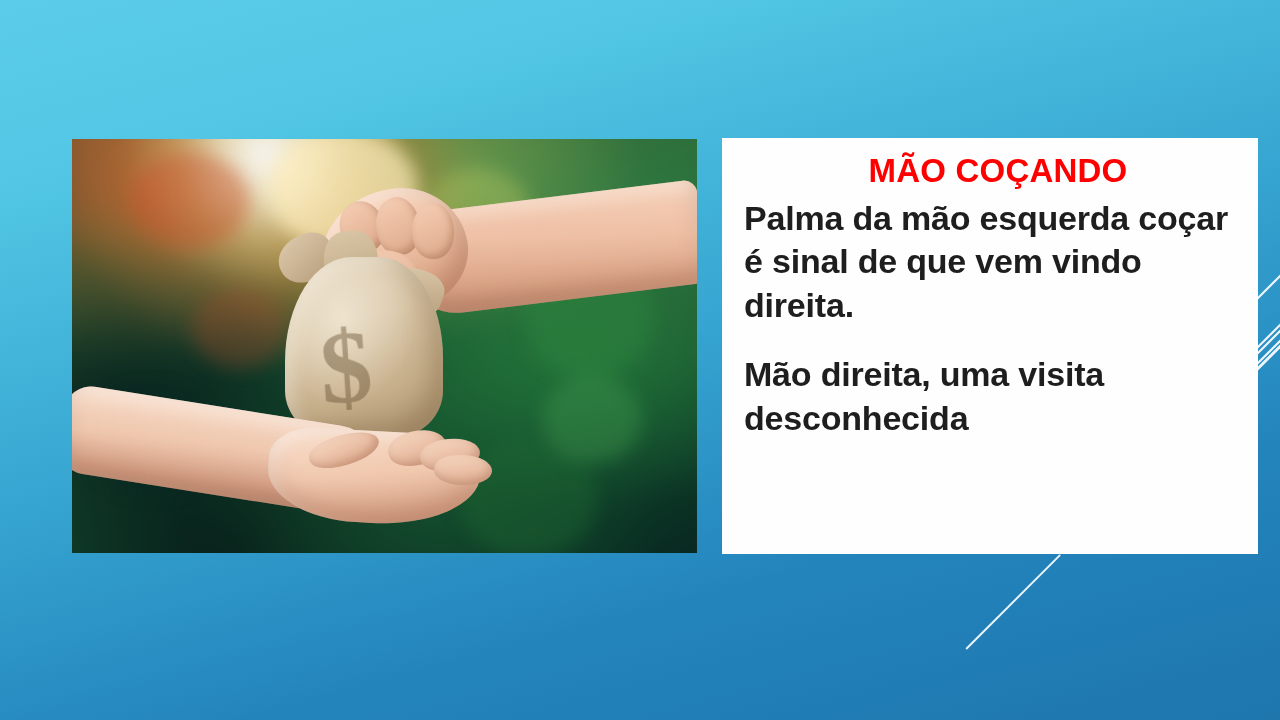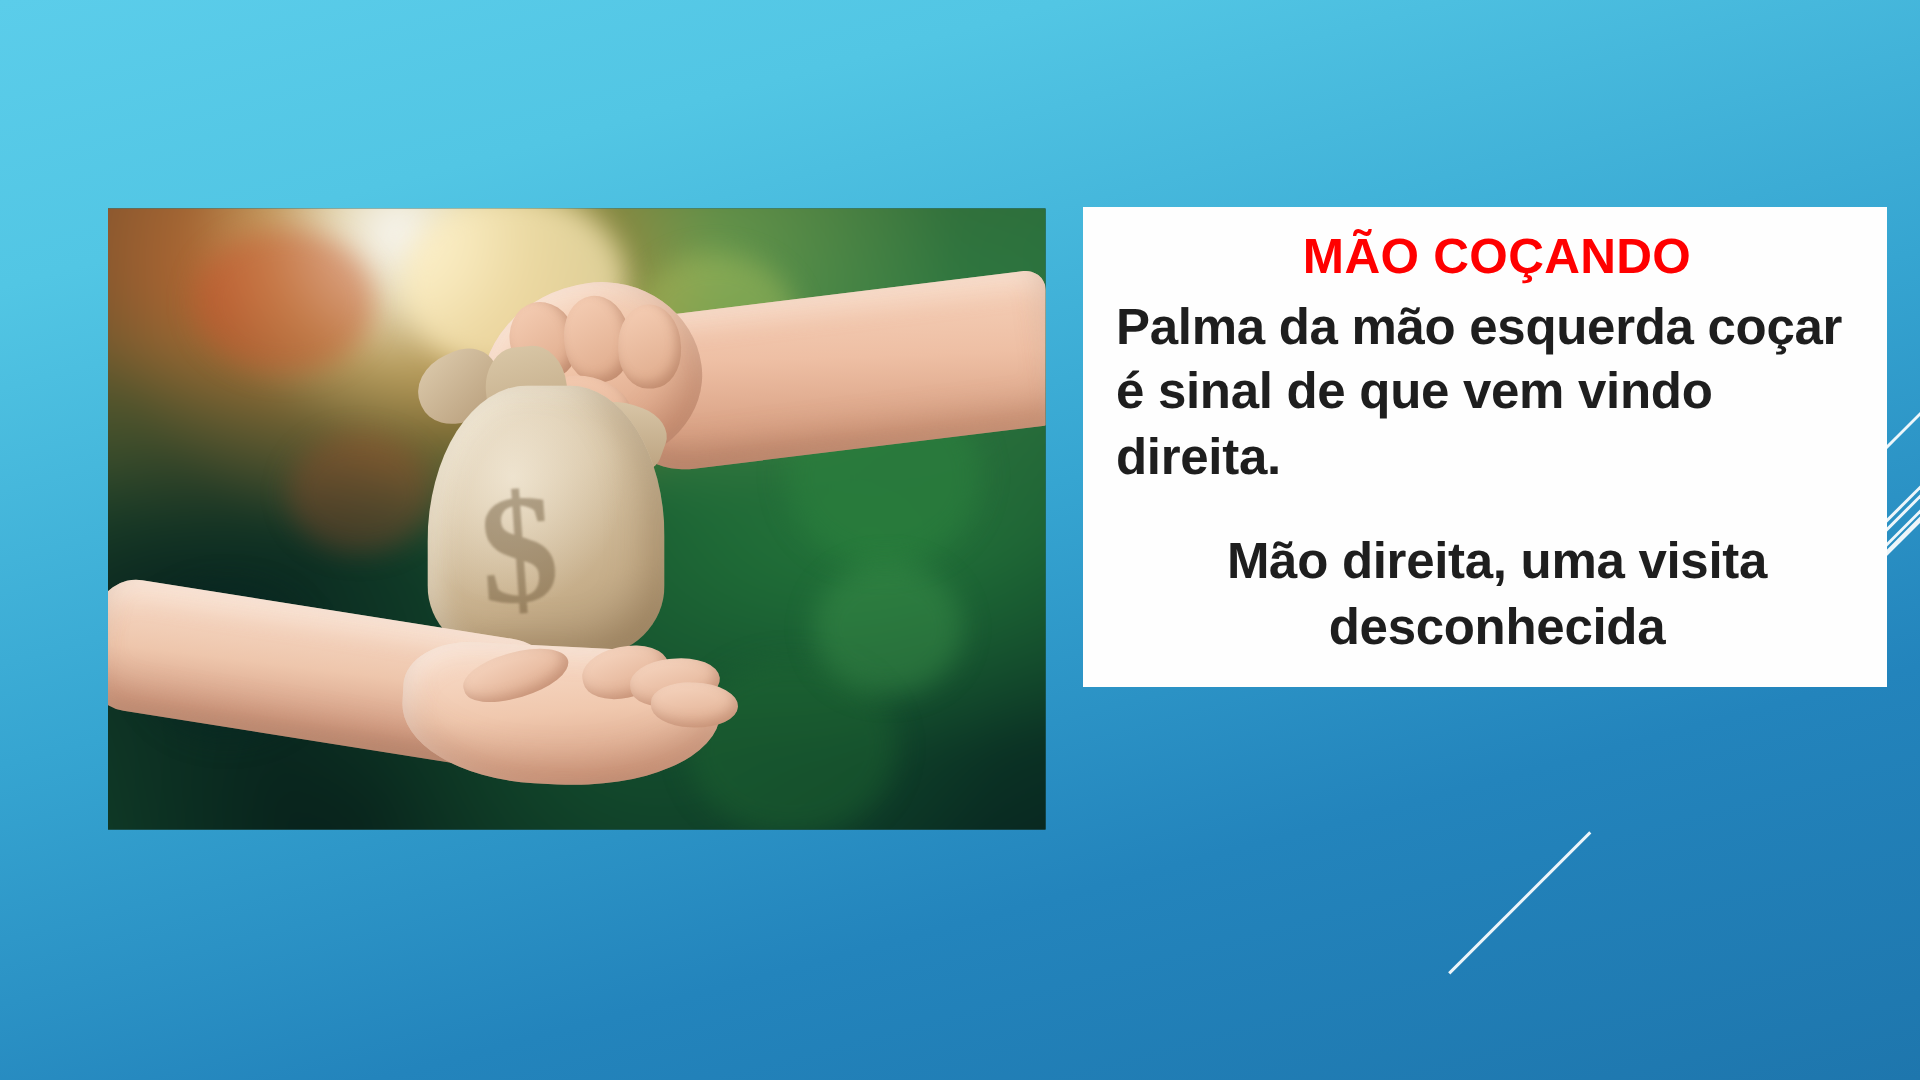--- a/index.html
+++ b/index.html
@@ -158,21 +158,21 @@
     border-radius: 46% 50% 50% 46%;
     box-shadow: inset -3px -4px 8px rgba(150,95,70,0.34);
   }
 
   
   .panel {
     position: absolute;
     left: 722px;
     top: 138px;
     width: 536px;
-    height: 320px;
+    height: 416px;
     background: #FEFEFE;
     box-sizing: border-box;
     padding: 14px 6px 10px 22px;
   }
   .panel-title {
     margin: 0 0 6px 0;
     text-align: center;
     color: #FF0000;
     font-size: 33px;
     font-weight: bold;
@@ -180,21 +180,21 @@
     line-height: 1.18;
   }
   .panel-para {
     margin: 0 0 26px 0;
     color: #1E1E1E;
     font-size: 34px;
     font-weight: bold;
     line-height: 1.28;
     letter-spacing: -0.2px;
   }
-  .panel-para:last-child { margin-bottom: 0; text-align: center; }
+  .panel-para:last-child { margin-bottom: 0; }
 </style>
 </head>
 <body>
 
 <div class="slide">
 
   <div class="deco-layer">
     <div class="deco-line" style="left:1205px; top:420px; width:150px; height:3px; transform:rotate(-45deg);"></div>
     <div class="deco-line" style="left:1218px; top:402px; width:120px; height:2px; transform:rotate(-45deg);"></div>
     <div class="deco-line" style="left:1222px; top:388px; width:108px; height:2px; transform:rotate(-45deg);"></div>

